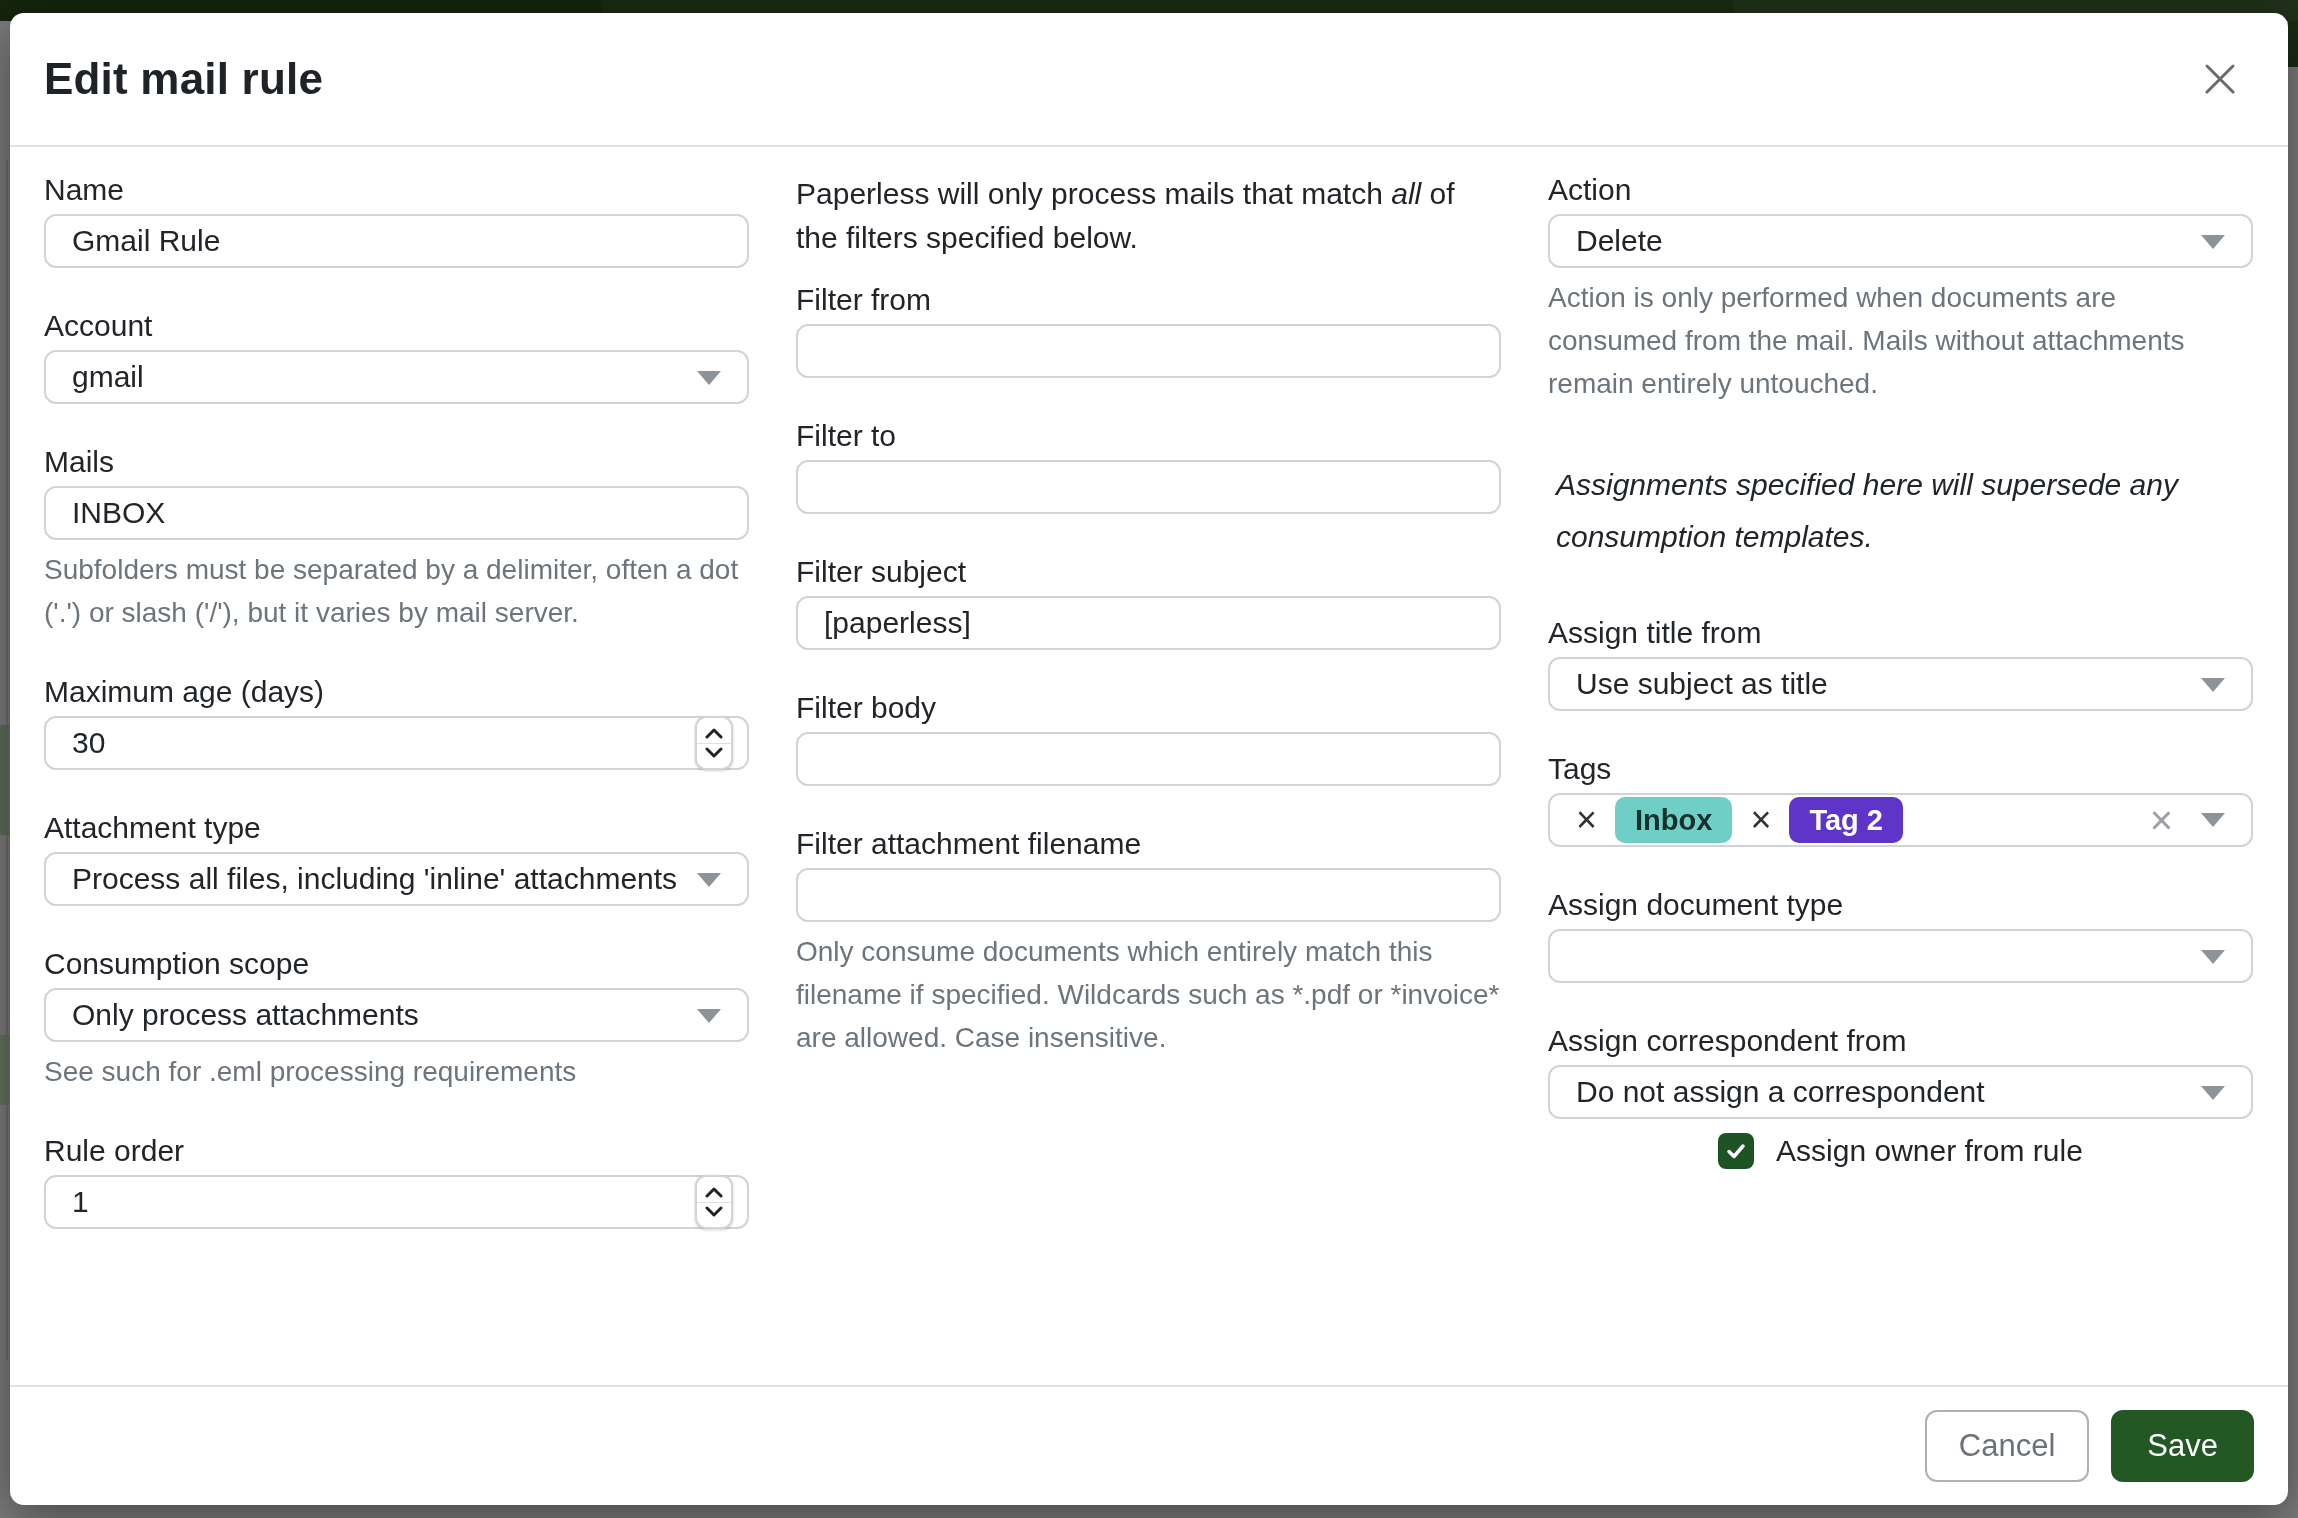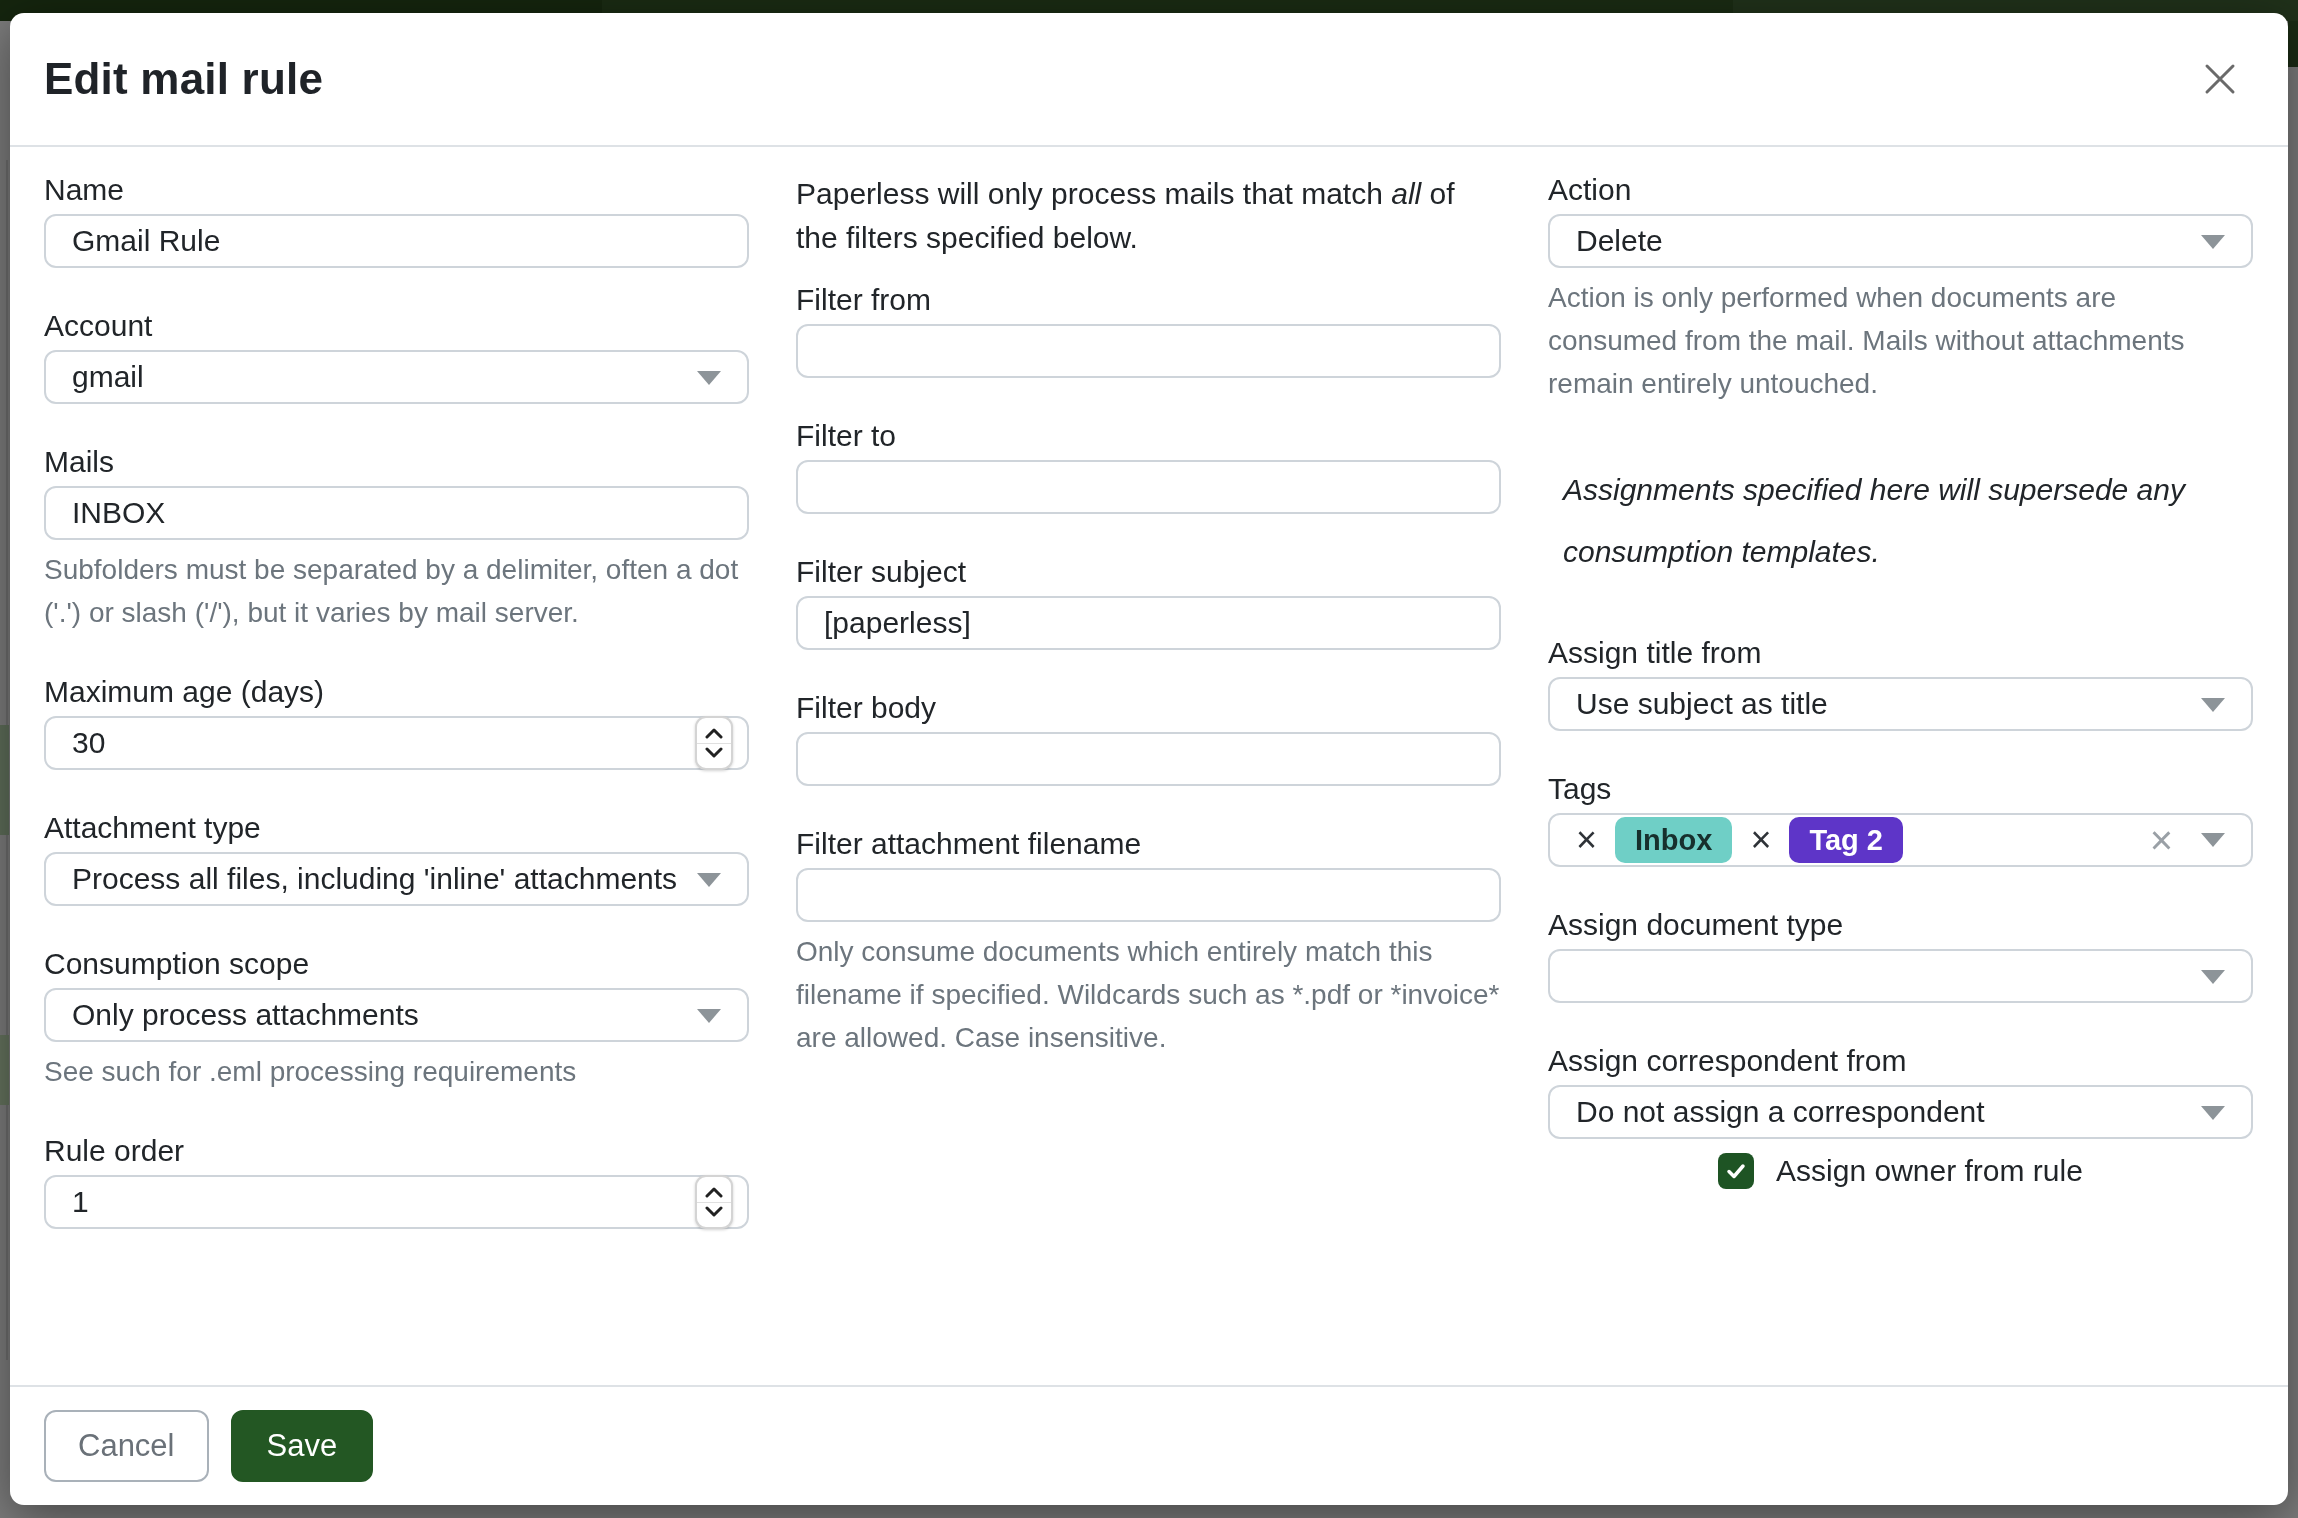--- a/index.html
+++ b/index.html
@@ -45,41 +45,41 @@
              background:#fff; border:2px solid #d4d4d4; border-radius:11px; box-shadow:0 1px 3px rgba(0,0,0,0.18);
              display:flex; flex-direction:column; align-items:center; justify-content:space-evenly; cursor:pointer; }
   .stepper .div { position:absolute; left:0; right:0; top:50%; height:1px; background:#e0e0e0; }
   .stepper svg { display:block; }
 
   .hint { font-size:28px; line-height:43px; color:#6c757d; margin-top:8px; }
 
   .intro { font-size:30px; line-height:44px; color:#212529; margin-bottom:22px; }
   .intro i { font-style:italic; }
 
-  .note { font-size:30px; line-height:62px; color:#212529; font-style:italic; margin:54px 0 52px 15px; }
+  .note { font-size:30px; line-height:52px; color:#212529; font-style:italic; margin:54px 0 52px 8px; }
 
   
   .tags-control { display:flex; align-items:center; gap:18px; }
   .tag-x { font-size:36px; color:#2f3338; line-height:1; cursor:pointer; font-weight:400; }
   .chip { display:inline-flex; align-items:center; height:46px; padding:0 20px; border-radius:10px;
           font-size:29px; font-weight:700; }
   .chip-teal { background:#6fcfc6; color:#17302d; }
   .chip-purple { background:#5e35c8; color:#ffffff; }
   .tags-right { margin-left:auto; display:flex; align-items:center; gap:28px; }
   .clear-x { font-size:40px; color:#9aa0a6; line-height:1; cursor:pointer; }
 
   
   .check-row { display:flex; align-items:center; margin-top:14px; cursor:pointer;justify-content:center; }
   .checkbox { width:36px; height:36px; border-radius:8px; background:#1e5424; margin-right:22px;
               display:flex; align-items:center; justify-content:center; flex:0 0 36px; }
   .check-label { font-size:30px; color:#212529; }
 
   
   .modal-footer { flex:0 0 120px; height:120px; border-top:2px solid #dee2e6; display:flex; align-items:center;
-                  justify-content:flex-start; gap:22px; padding:0 34px; }
+                  justify-content:flex-end; gap:22px; padding:0 34px; }
   .btn { height:72px; border-radius:12px; font-size:31px; font-family:"Liberation Sans",sans-serif; cursor:pointer; }
   .btn-cancel { background:#fff; border:2px solid #a9b1b9; color:#6a7178; padding:0 32px; }
   .btn-save { background:#235723; border:2px solid #235723; color:#fff; padding:0 34px; }
 </style>
 </head>
 <body>
 
 <div class="screen">
 
   <div class="navbar-strip">

